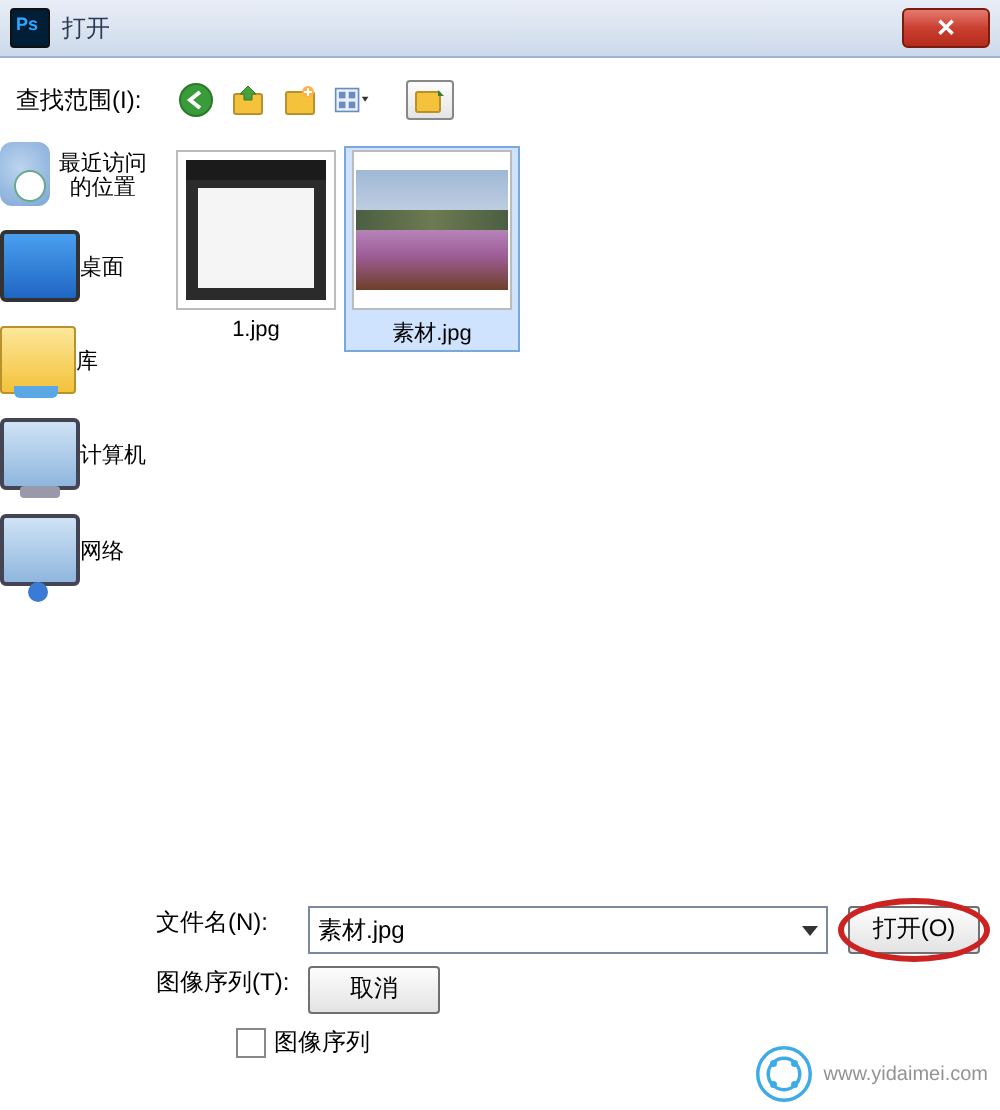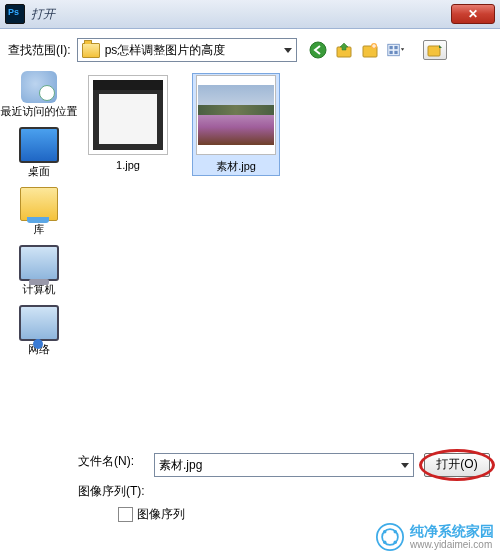--- a/index.html
+++ b/index.html
@@ -1,42 +1,42 @@
 <!DOCTYPE html>
 <html><head>
 <meta charset="utf-8">
 <style>
 html,body{margin:0;padding:0;font-family:"Microsoft YaHei","SimSun",Arial,sans-serif;font-size:12px;background:#fff;}
 .window{width:500px;height:555px;position:relative;background:#fff;}
 .titlebar{height:28px;background:linear-gradient(to bottom,#e9eef7 0%,#dbe4f0 50%,#cdd9ea 100%);border-bottom:1px solid #9fb4d4;display:flex;align-items:center;padding:0 2px;}
 .titlebar .app-icon{width:18px;height:18px;background:#001e36;border:1px solid #111;margin:0 6px 0 3px;position:relative;border-radius:2px;}
 .titlebar .app-icon::after{content:"Ps";position:absolute;color:#31a8ff;font-size:9px;font-weight:bold;left:2px;top:2px;}
-.titlebar .title-text{color:#2b3b55;font-size:12px;flex:1;font-style:italic;}
+.titlebar .title-text{color:#2b3b55;font-size:12px;flex:1;}
 .titlebar .close-btn{width:42px;height:18px;background:linear-gradient(to bottom,#e67a6f 0%,#c94031 50%,#b52b1c 100%);border:1px solid #7a1b10;border-radius:3px;display:flex;align-items:center;justify-content:center;margin-right:3px;}
 .titlebar .close-btn span{color:#fff;font-weight:bold;font-size:12px;line-height:1;}
 
 .toolbar{height:34px;display:flex;align-items:center;padding:4px 8px 0 8px;}
 .toolbar .lbl{margin-right:6px;white-space:nowrap;}
 .toolbar .lookin{flex:1;display:flex;align-items:center;border:1px solid #7a8aa0;height:22px;background:#fff;padding:0 4px;max-width:210px;}
 .toolbar .lookin .folder-ic{width:16px;height:13px;background:linear-gradient(to bottom,#fce79a,#f4c23b);border:1px solid #b8912a;border-radius:1px;margin-right:5px;position:relative;}
 .toolbar .lookin .folder-ic::before{content:"";position:absolute;top:-4px;left:1px;width:6px;height:3px;background:#f4c23b;border:1px solid #b8912a;border-bottom:none;border-radius:1px 1px 0 0;}
 .toolbar .lookin .txt{flex:1;overflow:hidden;white-space:nowrap;}
 .toolbar .lookin .dd{width:0;height:0;border-left:4px solid transparent;border-right:4px solid transparent;border-top:5px solid #333;margin-left:4px;}
 .toolbar .icons{display:flex;align-items:center;margin-left:12px;gap:8px;}
 .tb-ic{width:18px;height:18px;display:flex;align-items:center;justify-content:center;}
 .back-ic svg,.up-ic svg,.newf-ic svg,.view-ic svg{width:18px;height:18px;}
 .extra-ic{width:22px;height:18px;border:1px solid #888;background:linear-gradient(#fdfdfd,#e4e4e4);border-radius:2px;margin-left:18px;display:flex;align-items:center;justify-content:center;}
 
 .body-area{display:flex;height:380px;}
 .places{width:78px;background:#fff;padding-top:4px;}
-.place{display:flex;flex-direction:column;align-items:center;margin-bottom:10px;cursor:default;justify-content:flex-end;}
+.place{display:flex;flex-direction:row;align-items:center;margin-bottom:10px;cursor:default;}
 .place .ic{width:36px;height:32px;margin-bottom:2px;}
 .place .plbl{font-size:11px;text-align:center;line-height:1.1;}
 
-.file-area{flex:1;background:#fff;padding:6px;display:flex;align-items:flex-start;gap:20px;overflow:auto;}
+.file-area{flex:1;background:#fff;padding:6px;display:flex;align-items:flex-start;gap:0;overflow:auto;}
 .thumb{width:84px;text-align:center;padding:2px;}
 .thumb.selected{background:#cfe3ff;border:1px solid #7aa7e0;padding:1px;}
 .thumb .frame{width:78px;height:78px;border:1px solid #bbb;background:#fff;margin:0 auto 4px;display:flex;align-items:center;justify-content:center;overflow:hidden;}
 .thumb .cap{font-size:11px;word-break:break-all;}
 
 
 .psdoc{width:70px;height:70px;background:#2b2b2b;position:relative;}
 .psdoc::before{content:"";position:absolute;left:0;right:0;top:0;height:10px;background:#1b1b1b;}
 .psdoc::after{content:"";position:absolute;left:6px;top:14px;width:58px;height:50px;background:#f5f5f5;}
 .landscape{width:76px;height:60px;background:linear-gradient(to bottom,#9fb8d6 0%,#c8d4e4 45%,#b98bbb 46%,#a05f9c 70%,#6e3f28 100%);position:relative;}
@@ -80,25 +80,20 @@
   <div class="titlebar">
     <div class="app-icon"></div>
     <div class="title-text">打开</div>
     <div class="close-btn">
         <span>✕</span>
       </div>
   </div>
 
   <div class="toolbar">
     <span class="lbl">查找范围(I):</span>
-    <div class="lookin">
-      <span class="folder-ic"></span>
-      <span class="txt">ps怎样调整图片的高度</span>
-      <span class="dd"></span>
-    </div>
     <div class="icons">
       <span class="tb-ic back-ic">
         <svg viewBox="0 0 18 18">
             <circle cx="9" cy="9" r="8" fill="#3a9b3a" stroke="#2a7a2a"></circle>
             <path d="M11 5 L6 9 L11 13" stroke="#fff" stroke-width="2" fill="none"></path>
           </svg>
       </span>
       <span class="tb-ic up-ic">
         <svg viewBox="0 0 18 18">
             <rect x="2" y="6" width="14" height="10" rx="1" fill="#f4c23b" stroke="#b8912a"></rect>
@@ -175,35 +170,35 @@
     <div class="row">
       <span class="flbl">文件名(N):</span>
       <div class="drop">
         <span class="txt">素材.jpg</span>
         <span class="dd"></span>
       </div>
       <div class="btn primary">打开(O)</div>
     </div>
     <div class="row">
       <span class="flbl">图像序列(T):</span>
+      <div class="btn">取消</div>
     </div>
     <div class="chk-row">
       <span class="box"></span>
       <span>图像序列</span>
     </div>
   </div>
 
   <div class="watermark">
     <svg class="logo" viewBox="0 0 32 32">
       <circle cx="16" cy="16" r="15" fill="none" stroke="#2aa3e6" stroke-width="2"></circle>
       <circle cx="16" cy="16" r="9" fill="none" stroke="#2aa3e6" stroke-width="2"></circle>
       <circle cx="10" cy="10" r="2" fill="#2aa3e6"></circle>
       <circle cx="22" cy="10" r="2" fill="#2aa3e6"></circle>
       <circle cx="10" cy="22" r="2" fill="#2aa3e6"></circle>
       <circle cx="22" cy="22" r="2" fill="#2aa3e6"></circle>
     </svg>
     <div class="wm-text">
-      <span class="wm1">纯净系统家园</span>
       <span class="wm2">www.yidaimei.com</span>
     </div>
   </div>
 
 </div>
 
 </body></html>

